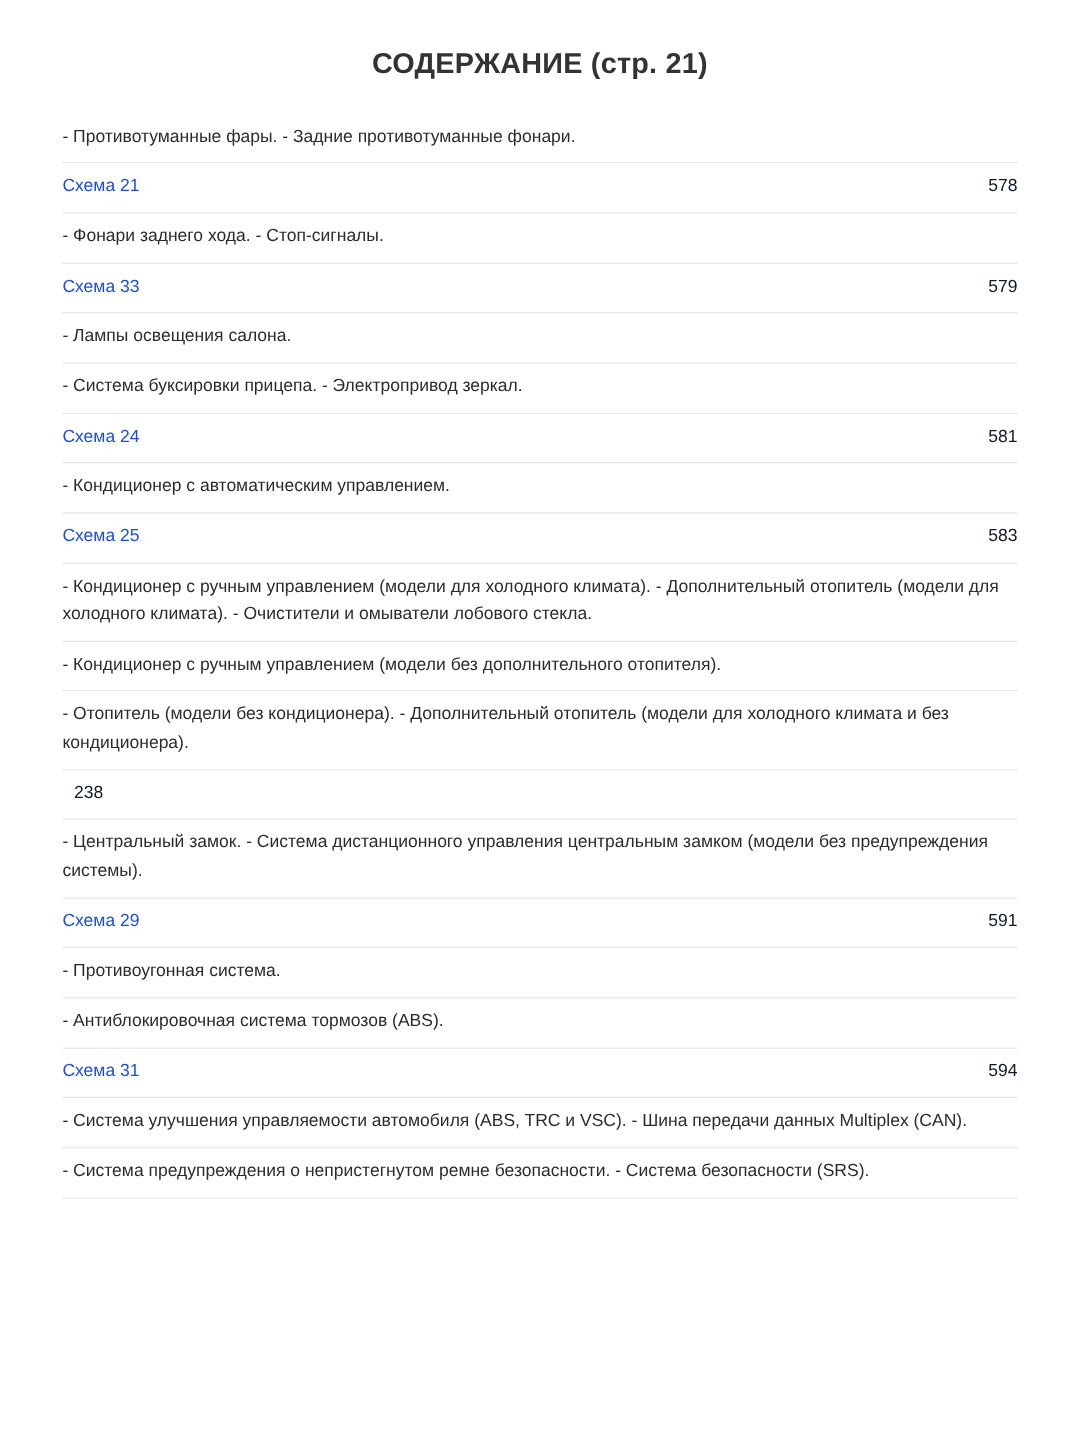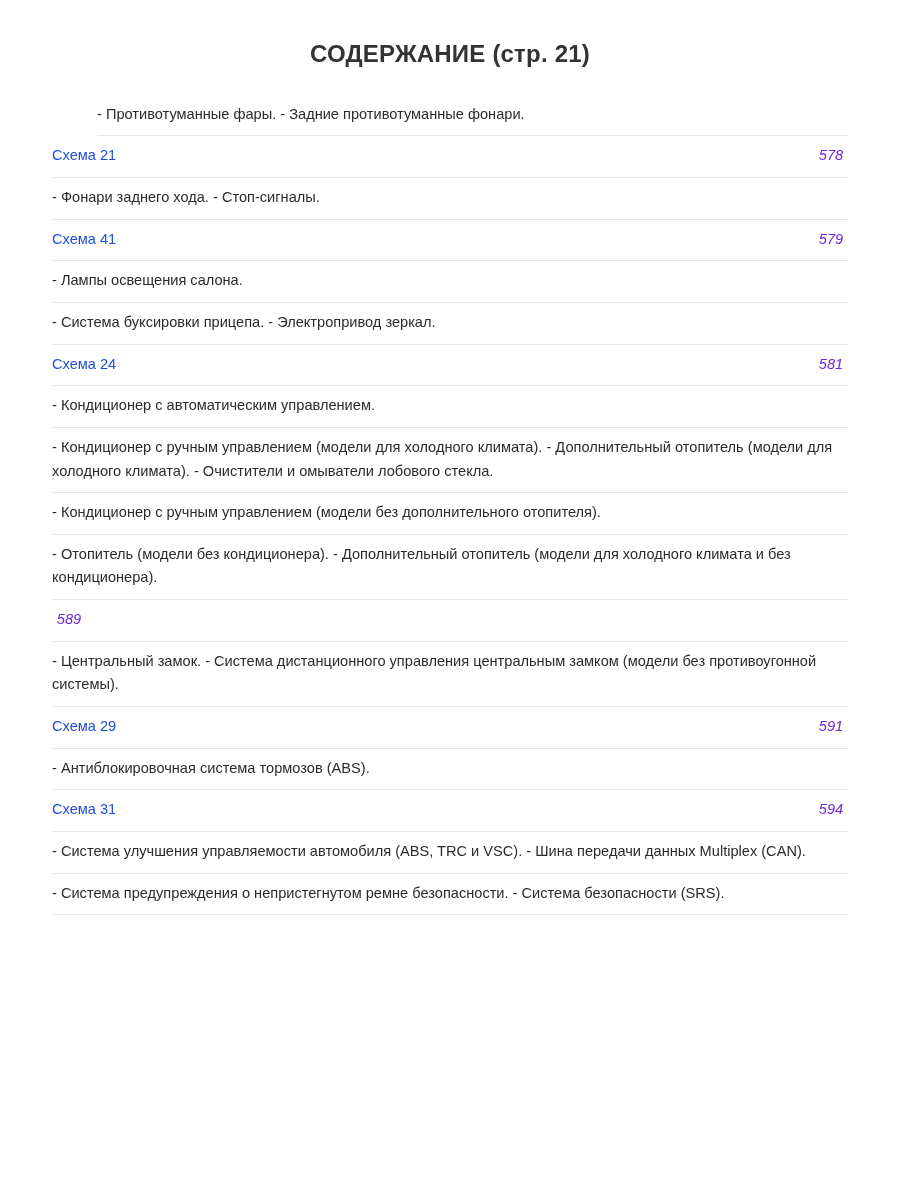--- a/index.html
+++ b/index.html
@@ -43,45 +43,43 @@
     display: flex;
     align-items: flex-start;
     justify-content: space-between;
     gap: 18px;
     border-bottom: 1px solid #e6e6e6;
     padding: 8px 0 9px 0;
     min-height: 17px;
   }
   .toc-row.first {
     border-top: none;
-    margin-left: 45px;
   }
   .row-desc {
     font-size: 14.6px;
     line-height: 1.62;
     color: #2b2b2b;
     flex: 1 1 auto;
     padding-right: 4px;
     word-wrap: break-word;
   }
   .row-label {
     font-size: 14.6px;
     line-height: 1.62;
     color: #1d4ed8;
     flex: 1 1 auto;
   }
   .row-page {
     font-size: 14.6px;
     line-height: 1.62;
-    color: #6d28d9;
+    color: #0f172a;
     flex: 0 0 auto;
-    text-align: center;
+    text-align: right;
     min-width: 34px;
     white-space: nowrap;
-    font-style: italic;
   }
 </style>
 </head>
 <body>
 
 <div class="page">
 
   <h1 class="doc-title">СОДЕРЖАНИЕ (стр. 21)</h1>
 
   <div class="toc" id="toc-list">
@@ -89,54 +87,61 @@
         <span class="row-desc">- Противотуманные фары. - Задние противотуманные фонари.</span>
       </div>
       <div class="toc-row">
         <span class="row-label">Схема 21</span>
         <span class="row-page">578</span>
       </div>
       <div class="toc-row">
         <span class="row-desc">- Фонари заднего хода. - Стоп-сигналы.</span>
       </div>
       <div class="toc-row">
-        <span class="row-label">Схема 41</span>
+        <span class="row-label">Схема 33</span>
         <span class="row-page">579</span>
       </div>
       <div class="toc-row">
         <span class="row-desc">- Лампы освещения салона.</span>
       </div>
       <div class="toc-row">
         <span class="row-desc">- Система буксировки прицепа. - Электропривод зеркал.</span>
       </div>
       <div class="toc-row">
         <span class="row-label">Схема 24</span>
         <span class="row-page">581</span>
       </div>
       <div class="toc-row">
         <span class="row-desc">- Кондиционер с автоматическим управлением.</span>
       </div>
       <div class="toc-row">
+        <span class="row-label">Схема 25</span>
+        <span class="row-page">583</span>
+      </div>
+      <div class="toc-row">
         <span class="row-desc">- Кондиционер с ручным управлением (модели для холодного климата). - Дополнительный отопитель (модели для холодного климата). - Очистители и омыватели лобового стекла.</span>
       </div>
       <div class="toc-row">
         <span class="row-desc">- Кондиционер с ручным управлением (модели без дополнительного отопителя).</span>
       </div>
       <div class="toc-row">
         <span class="row-desc">- Отопитель (модели без кондиционера). - Дополнительный отопитель (модели для холодного климата и без кондиционера).</span>
       </div>
       <div class="toc-row">
-        <span class="row-page">589</span>
+        <span class="row-page">238</span>
       </div>
       <div class="toc-row">
-        <span class="row-desc">- Центральный замок. - Система дистанционного управления центральным замком (модели без противоугонной системы).</span>
+        <span class="row-desc">- Центральный замок. - Система дистанционного управления центральным замком (модели без предупреждения системы).</span>
       </div>
       <div class="toc-row">
         <span class="row-label">Схема 29</span>
         <span class="row-page">591</span>
+      </div>
+      <div class="toc-row">
+        <span class="row-desc">- Противоугонная система.</span>
       </div>
       <div class="toc-row">
         <span class="row-desc">- Антиблокировочная система тормозов (ABS).</span>
       </div>
       <div class="toc-row">
         <span class="row-label">Схема 31</span>
         <span class="row-page">594</span>
       </div>
       <div class="toc-row">
         <span class="row-desc">- Система улучшения управляемости автомобиля (ABS, TRC и VSC). - Шина передачи данных Multiplex (CAN).</span>

